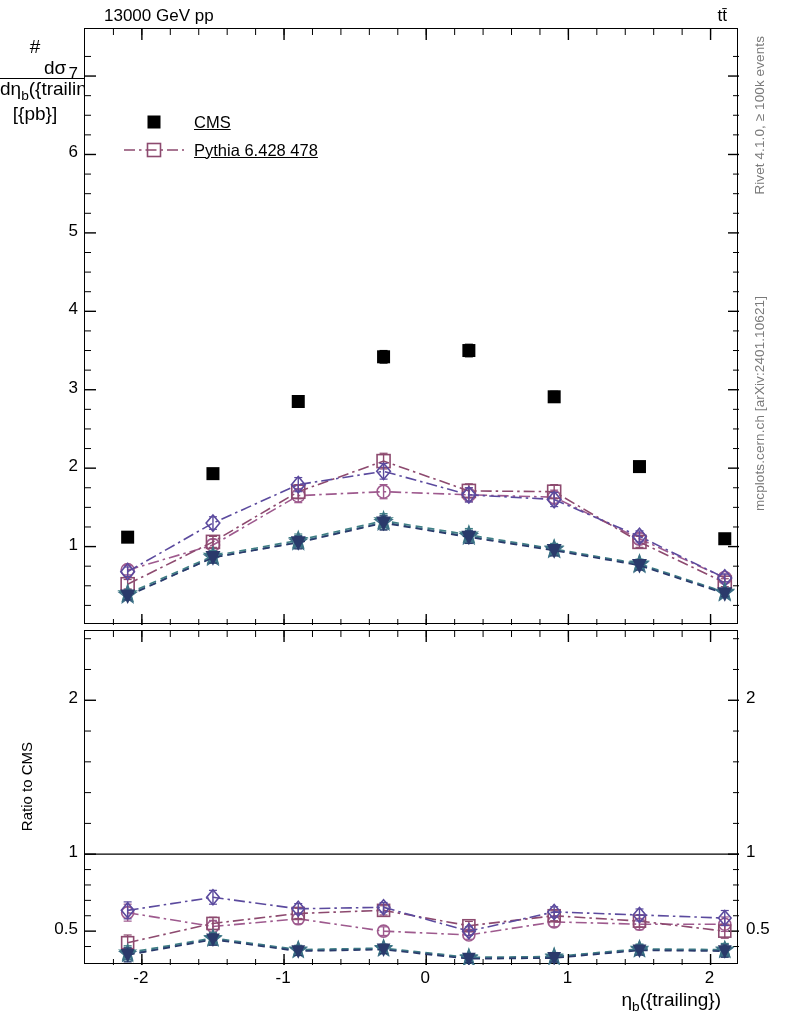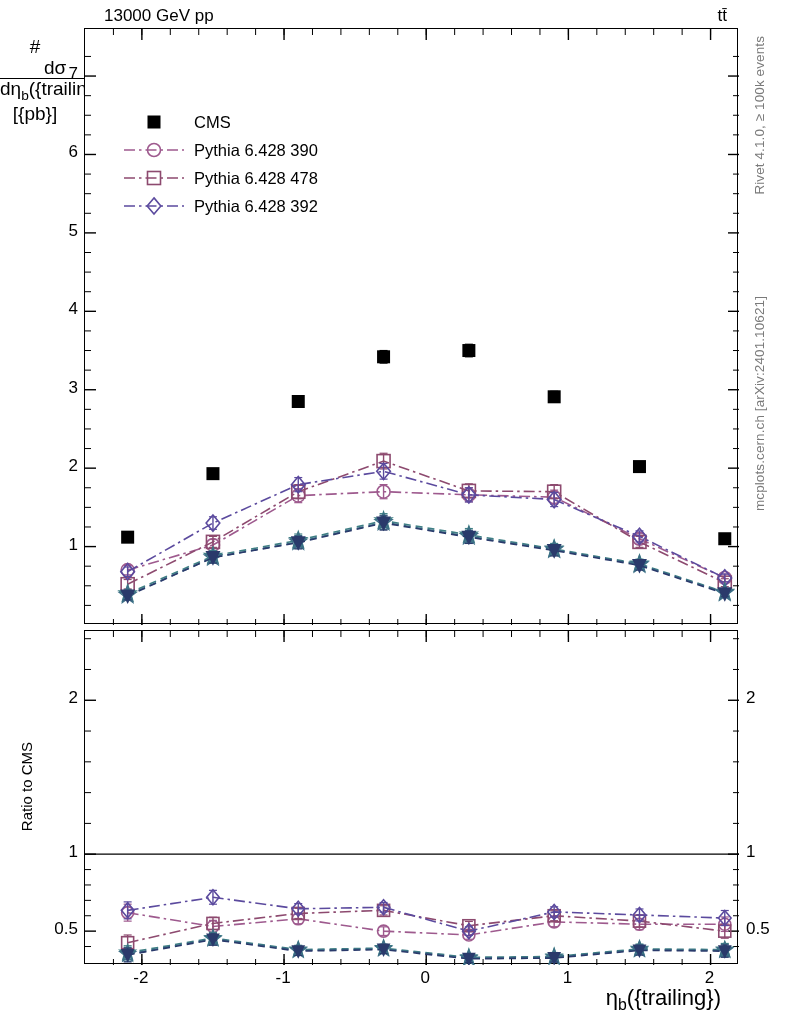--- a/index.html
+++ b/index.html
@@ -82,41 +82,42 @@
     position: absolute;
     left: 18px; top: 742px;
     font-size: 15px;
     writing-mode: vertical-rl;
     transform: rotate(180deg);
     white-space: nowrap;
   }
   #xlabel {
     position: absolute;
     right: 48px; bottom: 10px;
-    font-size: 22px;
+    font-size: 19px;
   }
   
   #plot-title {
     position: absolute;
     left: 84px; top: 64px;
     width: 654px;
     text-align: center;
     font-size: 19px;
   }
   #watermark {
     position: absolute;
     left: 330px; top: 586px;
     font-size: 14.5px;
     color: #aaaaaa;
   }
   
   #legend {
     position: absolute;
     left: 122px; top: 108px;
     font-size: 16.5px;
+    text-decoration: underline;
   }
   .legend-row {
     height: 28px;
     display: flex;
     align-items: center;
   }
   .legend-key {
     width: 72px;
     height: 22px;
     flex: 0 0 72px;
@@ -999,44 +1000,26 @@
       <div class="legend-row">
         <span class="legend-key"><svg width="72" height="22">
             <g>
               <rect x="25.5" y="4.5" width="13" height="13" fill="#000000"></rect>
             </g>
           </svg></span>
         <span class="legend-label">CMS</span>
       </div>
       <div class="legend-row">
         <span class="legend-key"><svg width="72" height="22">
-            <line x1="2" y1="11" x2="62" y2="11" stroke="#9e5a8e" stroke-width="1.6" stroke-dasharray="11,4,2.5,4"></line>
-            <g>
-              <circle cx="32" cy="11" r="6.5" fill="none" stroke="#9e5a8e" stroke-width="1.6"></circle>
-            </g>
-          </svg></span>
-        <span class="legend-label">Pythia 6.428 390</span>
-      </div>
-      <div class="legend-row">
-        <span class="legend-key"><svg width="72" height="22">
             <line x1="2" y1="11" x2="62" y2="11" stroke="#8d4a6f" stroke-width="1.6" stroke-dasharray="11,4,2.5,4"></line>
             <g>
               <rect x="25.5" y="4.5" width="13" height="13" fill="none" stroke="#8d4a6f" stroke-width="1.6"></rect>
             </g>
           </svg></span>
         <span class="legend-label">Pythia 6.428 478</span>
-      </div>
-      <div class="legend-row">
-        <span class="legend-key"><svg width="72" height="22">
-            <line x1="2" y1="11" x2="62" y2="11" stroke="#5b4a9e" stroke-width="1.6" stroke-dasharray="11,4,2.5,4"></line>
-            <g>
-              <polygon points="32,2.875 38.825,11 32,19.125 25.175,11" fill="none" stroke="#5b4a9e" stroke-width="1.6"></polygon>
-            </g>
-          </svg></span>
-        <span class="legend-label">Pythia 6.428 392</span>
       </div>
     </div>
 
   <div id="tick-layer">
       <div class="tick-label" style="left: 78px; top: 534.579px; transform: translateX(-100%);">1</div>
       <div class="tick-label" style="left: 78px; top: 456.158px; transform: translateX(-100%);">2</div>
       <div class="tick-label" style="left: 78px; top: 377.737px; transform: translateX(-100%);">3</div>
       <div class="tick-label" style="left: 78px; top: 299.316px; transform: translateX(-100%);">4</div>
       <div class="tick-label" style="left: 78px; top: 220.895px; transform: translateX(-100%);">5</div>
       <div class="tick-label" style="left: 78px; top: 142.474px; transform: translateX(-100%);">6</div>

